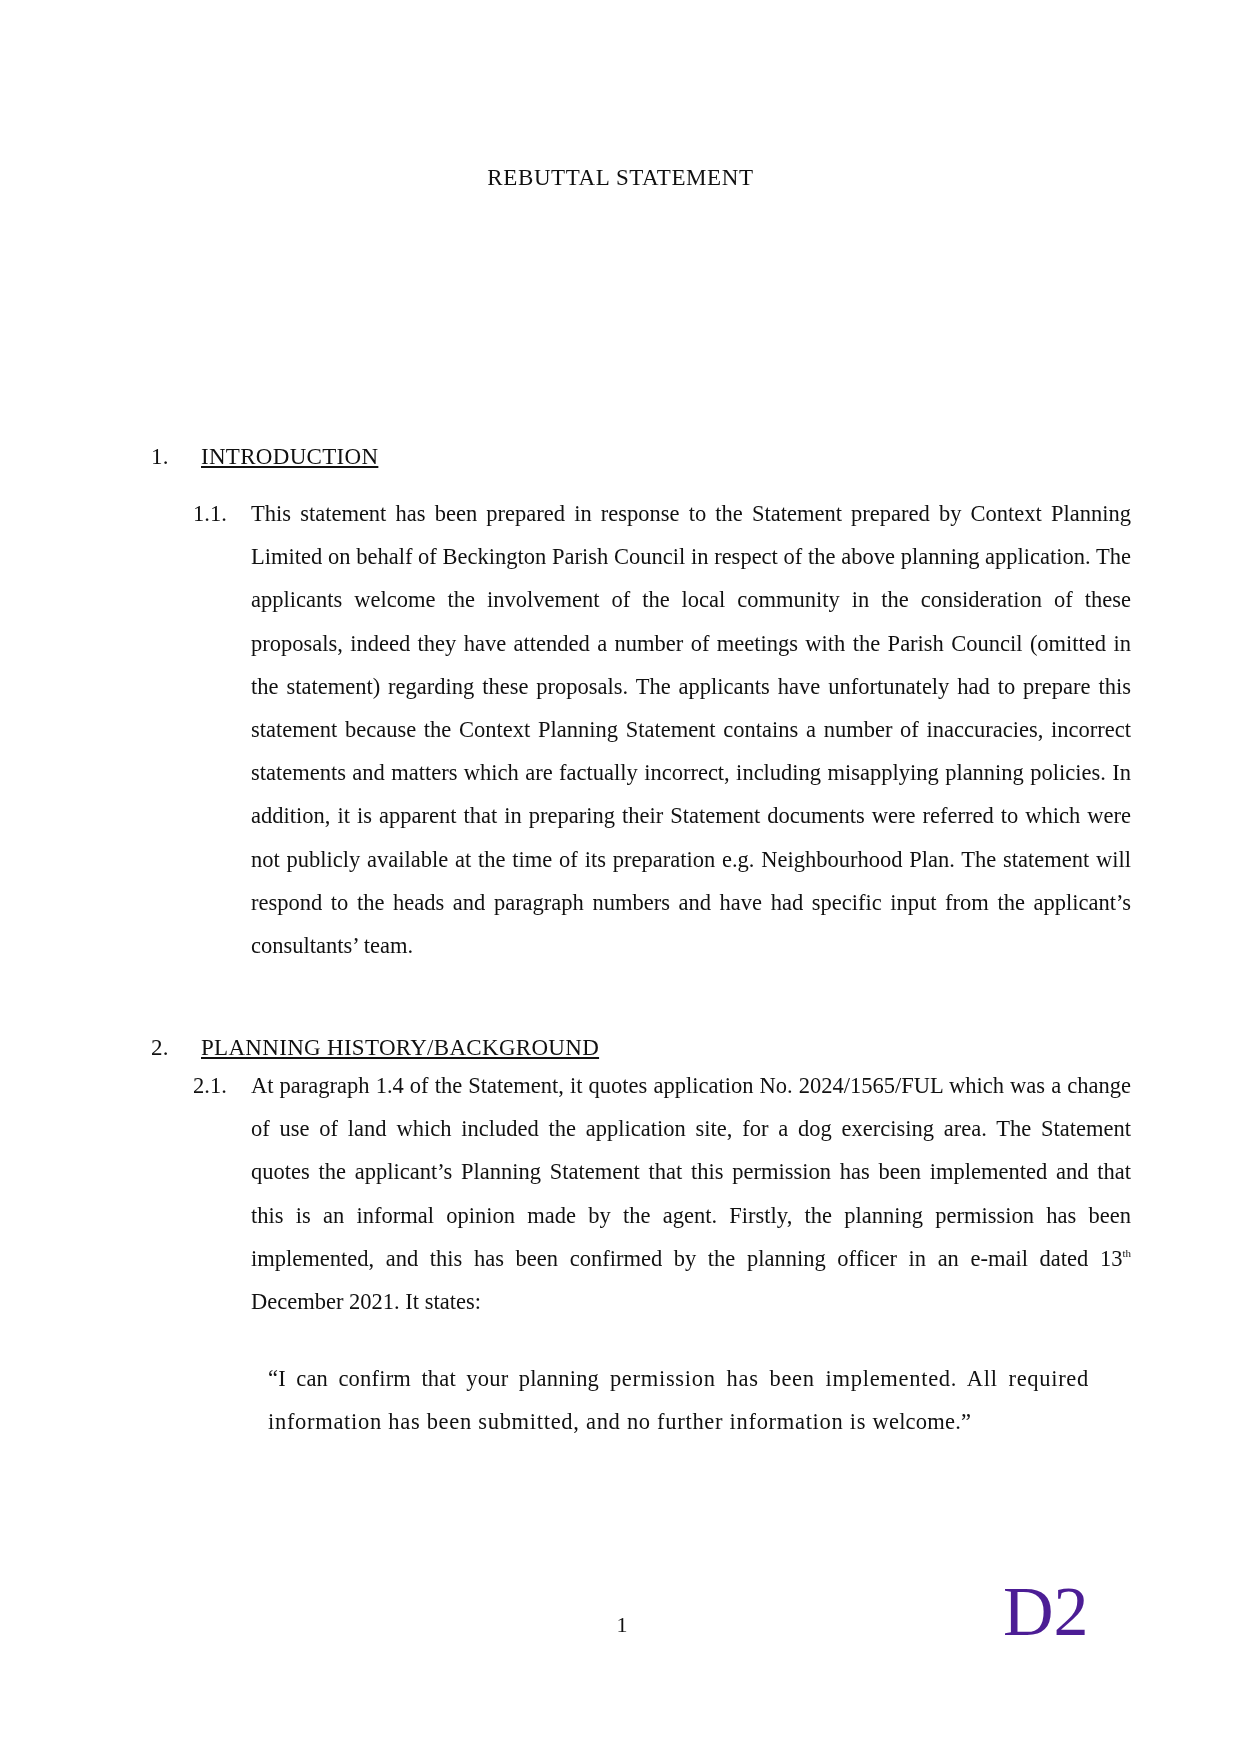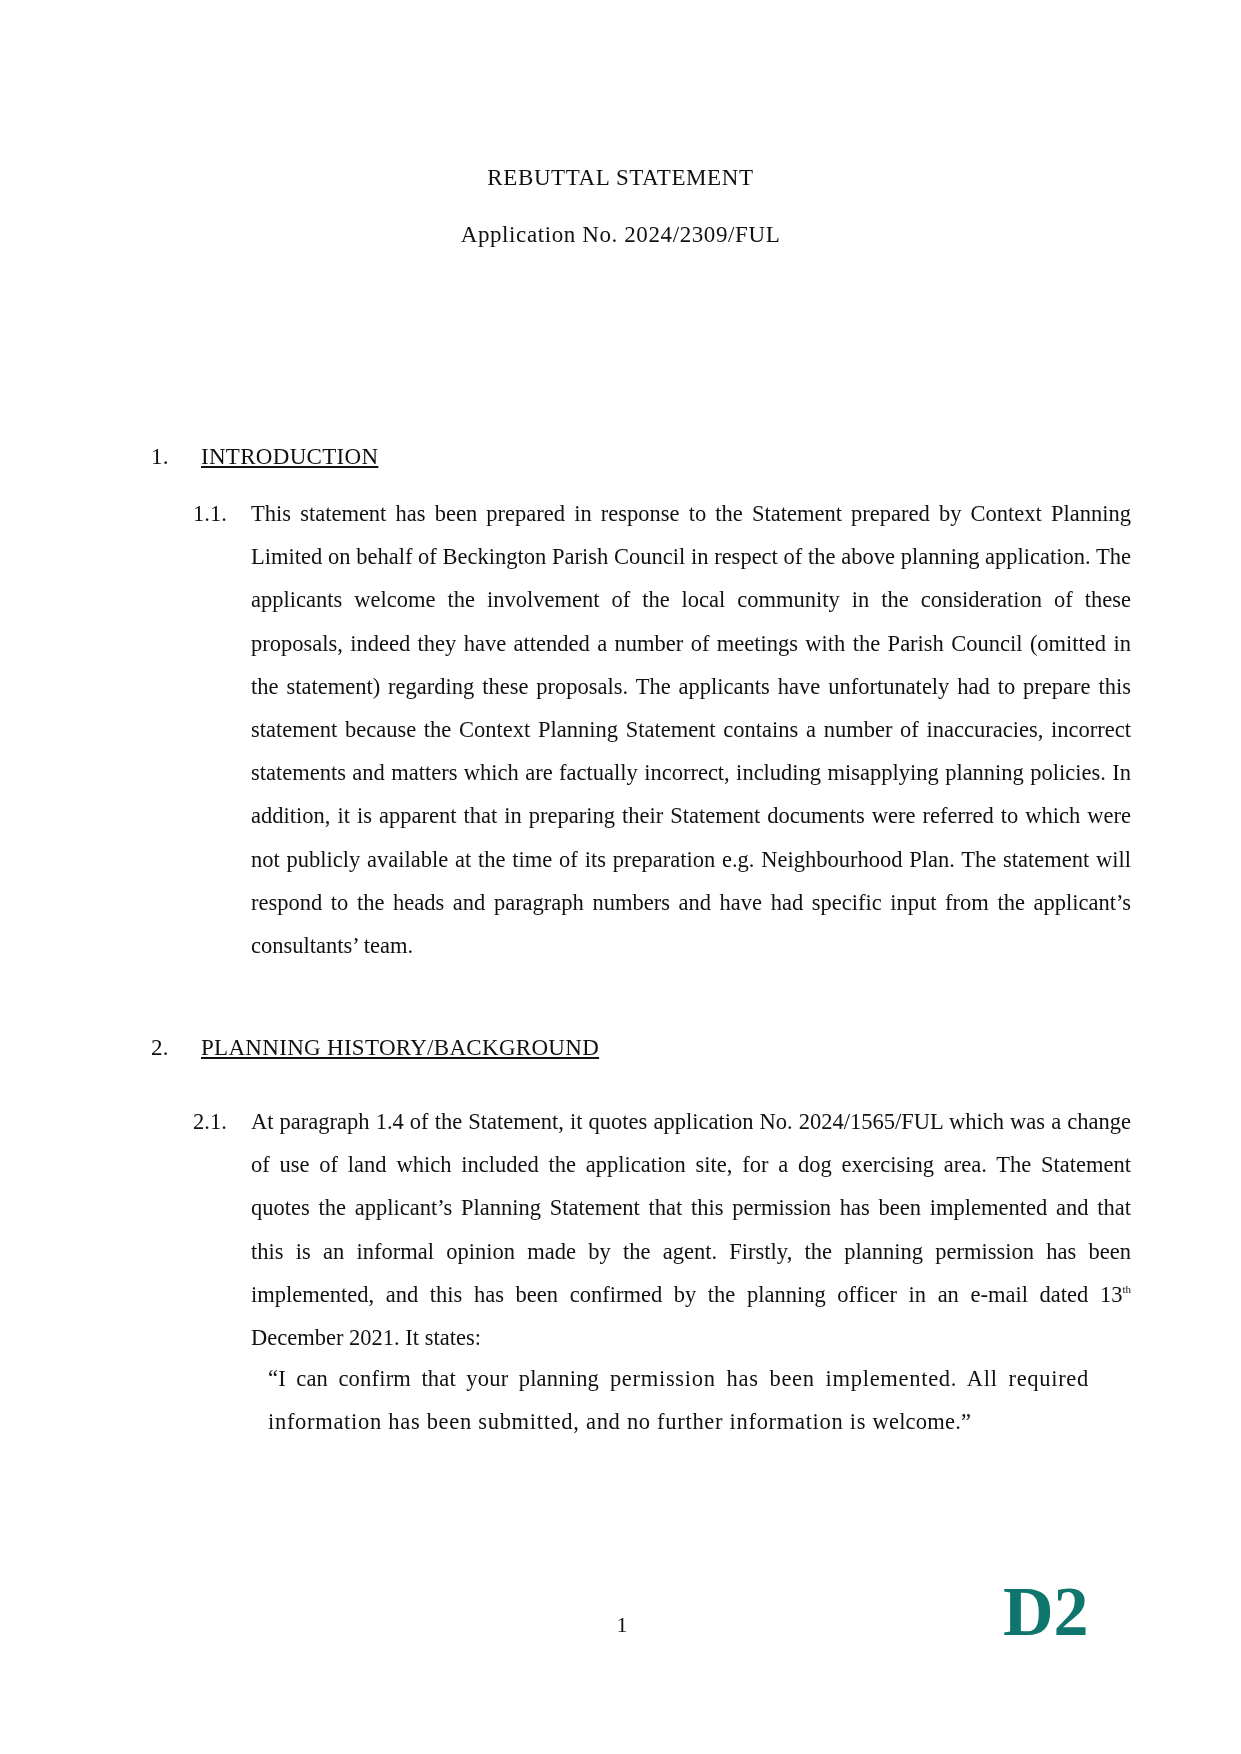--- a/index.html
+++ b/index.html
@@ -26,39 +26,38 @@
 
   .page-number { position: absolute; left: 610px; top: 1612px; width: 24px; text-align: center; font-size: 22px; }
   .stamp { position: absolute; left: 1003px; top: 1572px; font-size: 70px; color: #1a1aff; line-height: 80px; }
 </style>
 </head>
 <body>
 
 <div class="page">
 
   <div class="title-line" style="top:164px">REBUTTAL STATEMENT</div>
-  <div class="title-line" style="top:221px">Application No. 2024/2309/FUL</div>
 
   <div class="heading" style="top:443px">
     <span class="num">1.</span>
     <span class="txt">INTRODUCTION</span>
   </div>
 
   <div class="para" style="top:492px">
     <span class="num">1.1.</span>
     <div class="body">This statement has been prepared in response to the Statement prepared by Context Planning Limited on behalf of Beckington Parish Council in respect of the above planning application.  The applicants welcome the involvement of the local community in the consideration of these proposals, indeed they have attended a number of meetings with the Parish Council (omitted in the statement) regarding these proposals.  The applicants have unfortunately had to prepare this statement because the Context Planning Statement contains a number of inaccuracies, incorrect statements and matters which are factually incorrect, including misapplying planning policies.  In addition, it is apparent that in preparing their Statement documents were referred to which were not publicly available at the time of its preparation e.g. Neighbourhood Plan.  The statement will respond to the heads and paragraph numbers and have had specific input from the applicant’s consultants’ team.</div>
   </div>
 
   <div class="heading" style="top:1034px">
     <span class="num">2.</span>
     <span class="txt">PLANNING HISTORY/BACKGROUND</span>
   </div>
 
-  <div class="para" style="top:1100px">
+  <div class="para" style="top:1064px">
     <span class="num">2.1.</span>
     <div class="body"><span>At paragraph 1.4 of the Statement, it quotes application No. 2024/1565/FUL which was a change of use of land which included the application site, for a dog exercising area.  The Statement quotes the applicant’s Planning Statement that this permission has been implemented and that this is an informal opinion made by the agent.  Firstly, the planning permission has been implemented, and this has been confirmed by the planning officer in an e-mail dated 13</span><sup>th</sup><span> December 2021.  It states:</span></div>
   </div>
 
   <div class="quote" style="top:1357px"><b>“I can confirm that your planning</b><span> permission has been implemented.  All required information has been submitted, and no further information is </span><b>welcome.”</b></div>
 
   <div class="page-number">1</div>
-  <div class="stamp" style="color: #0f766e; font-weight: bold;">D2</div>
+  <div class="stamp" style="color: #4c1d95;">D2</div>
 </div>
 
 </body></html>

